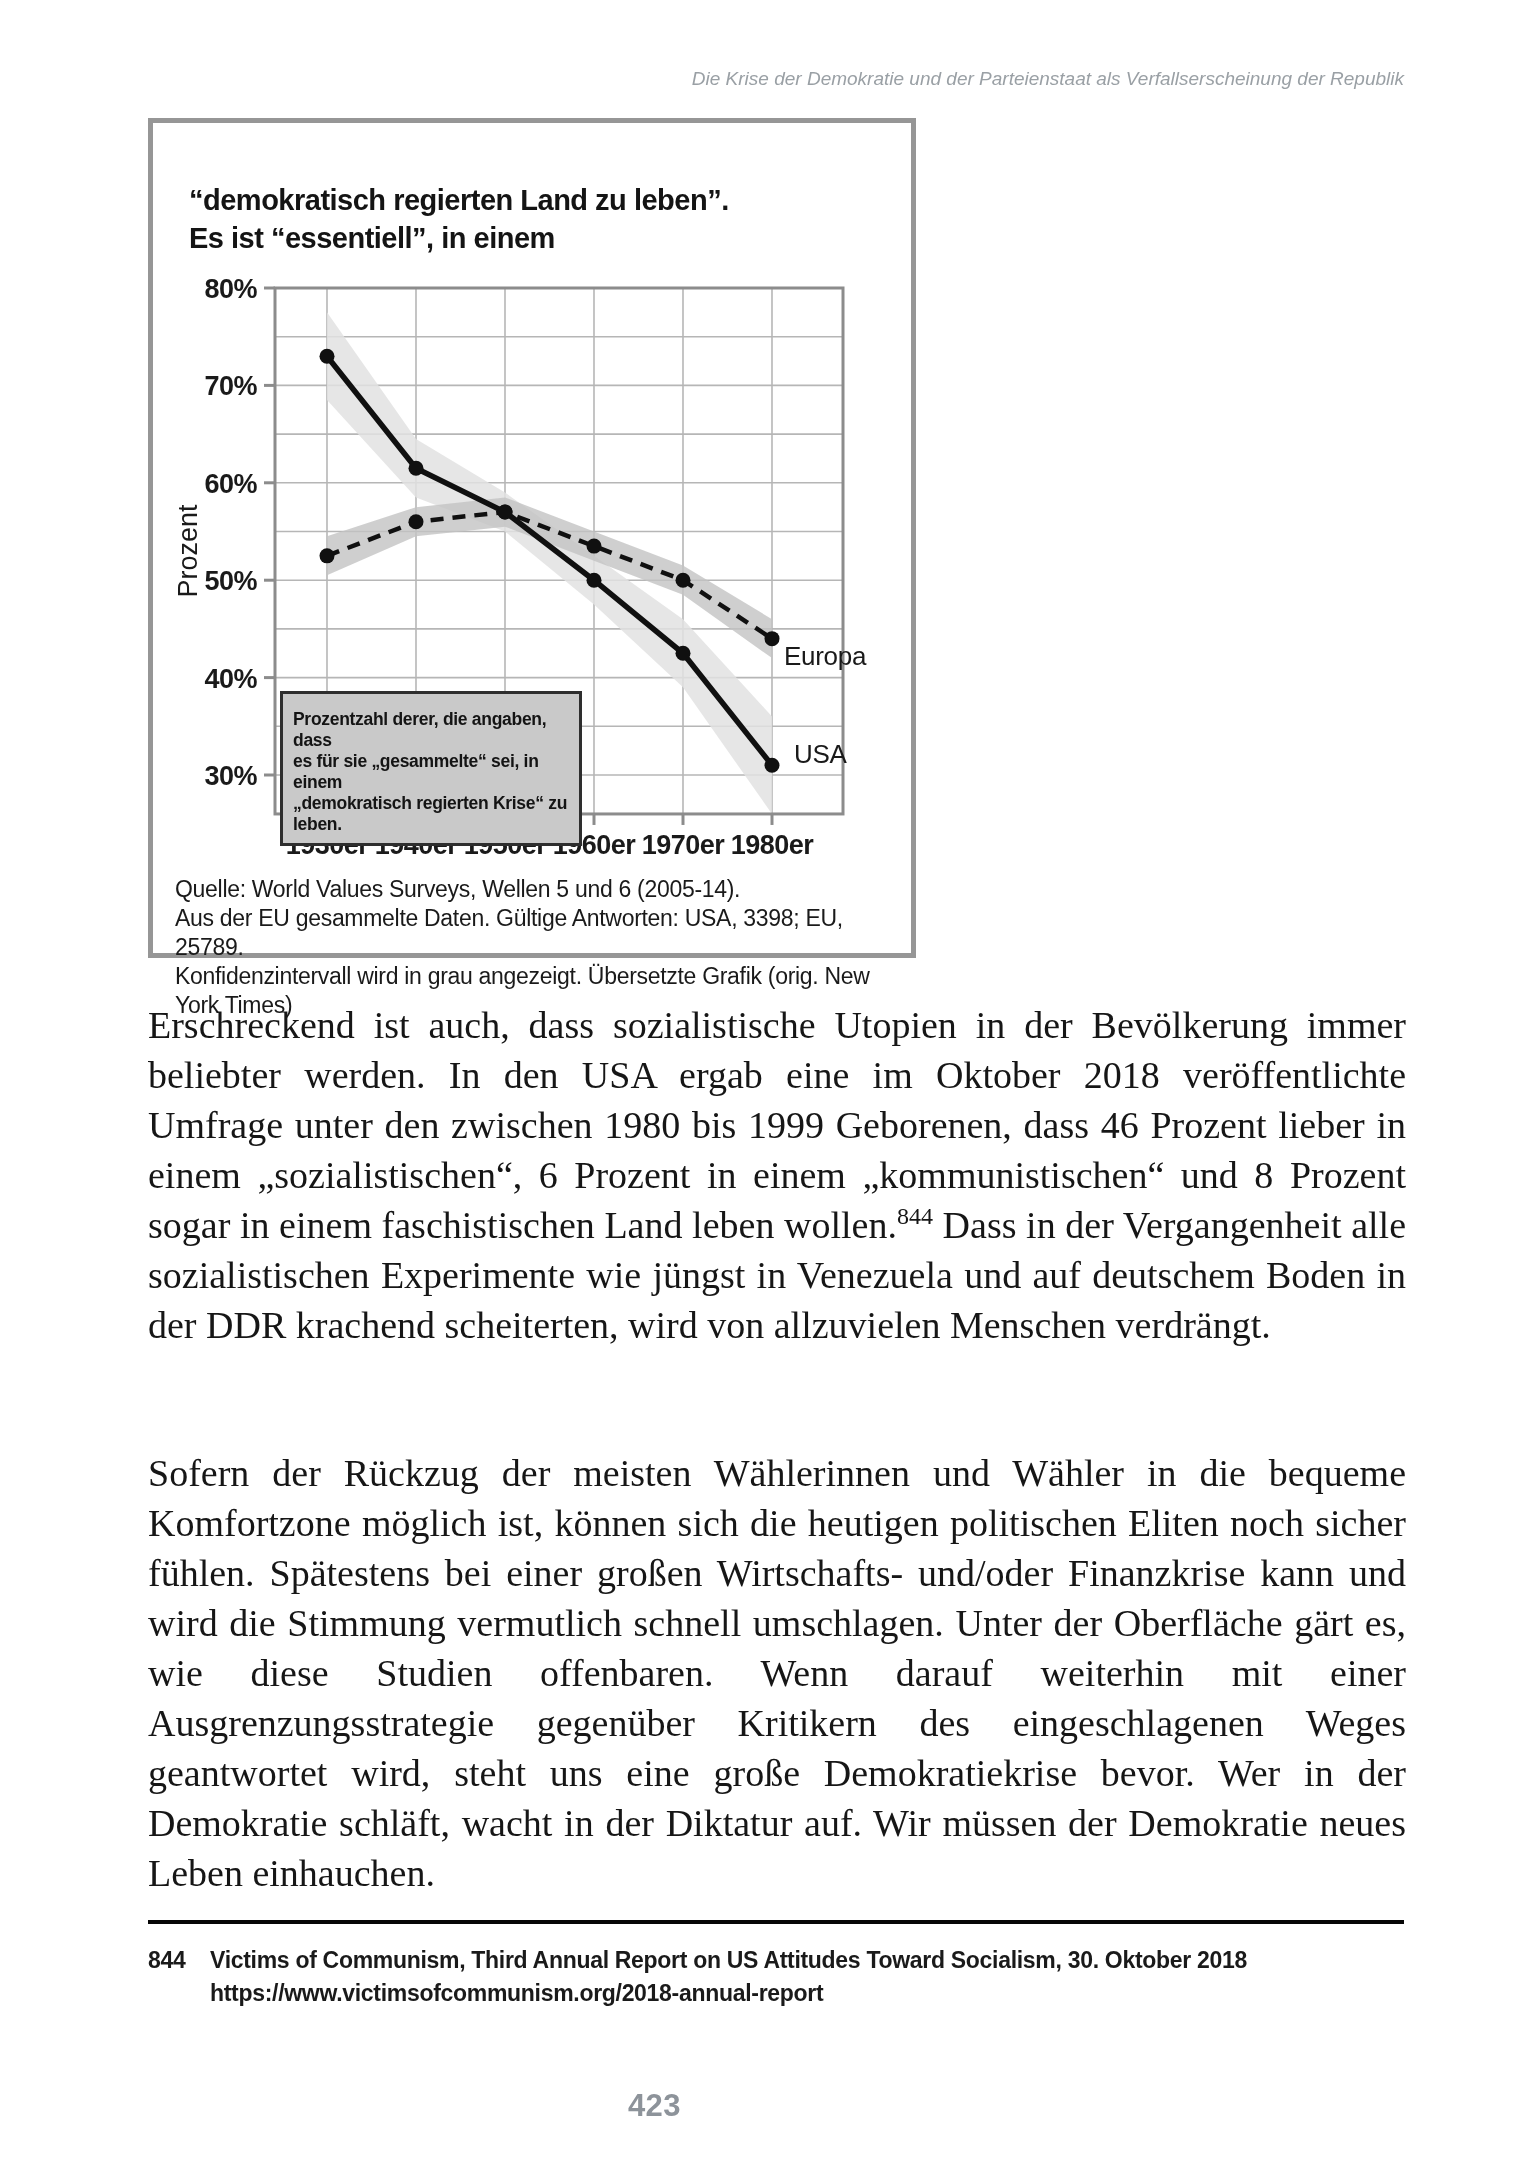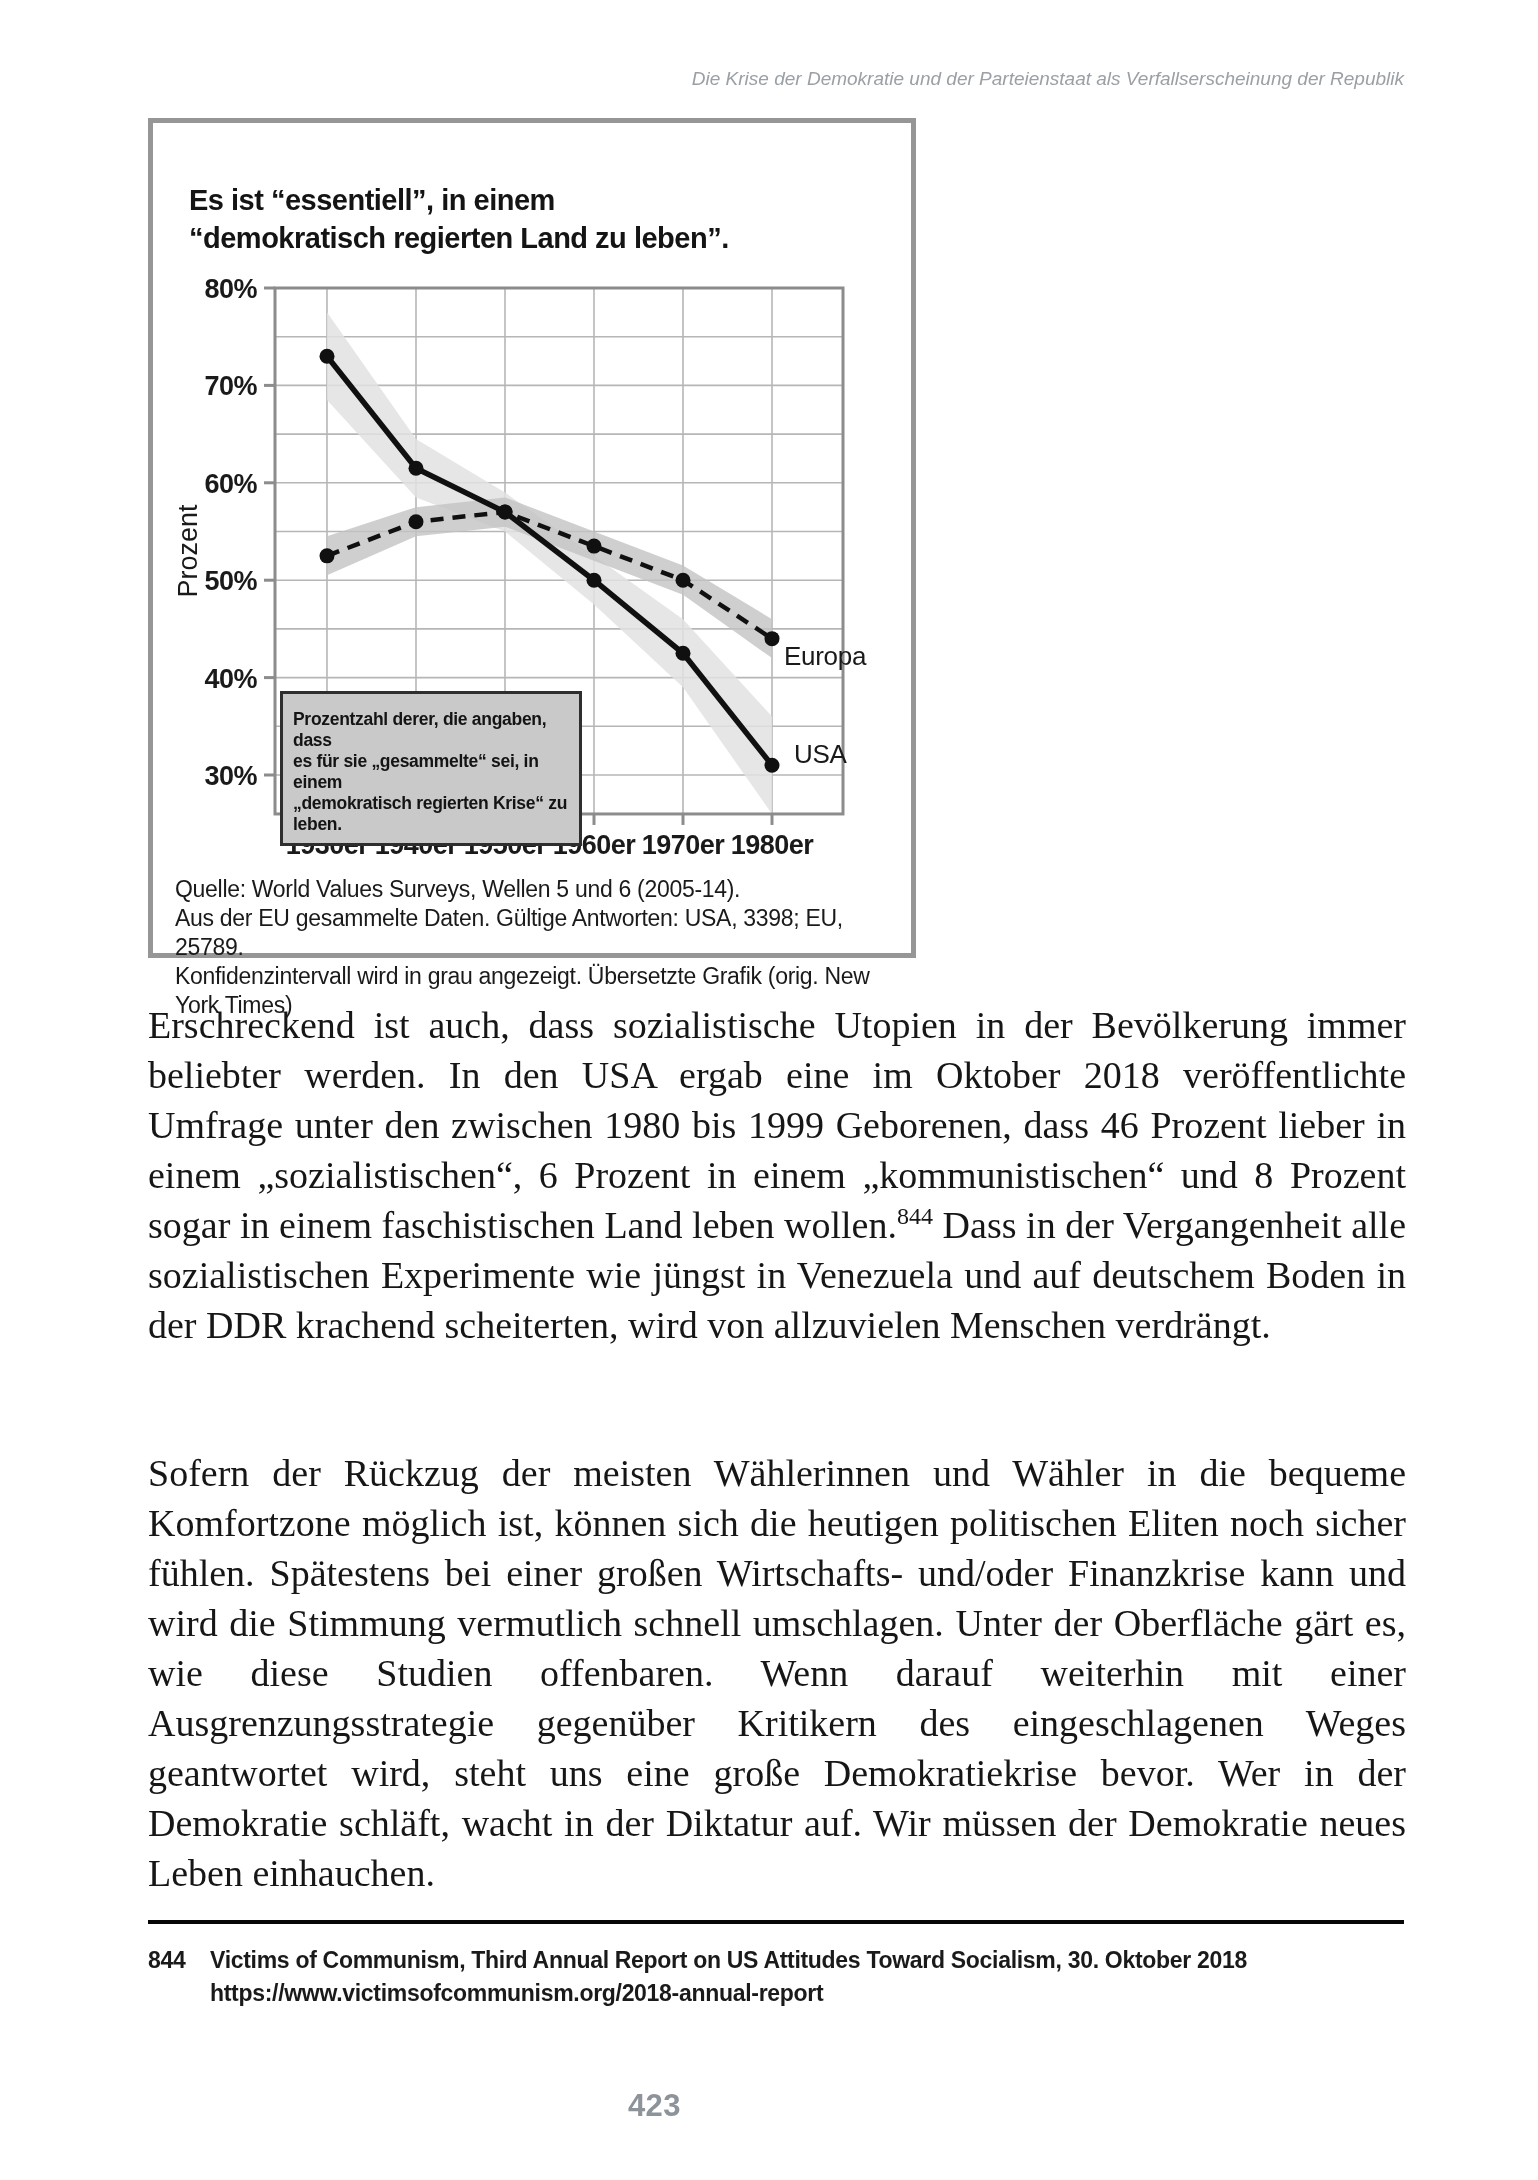--- a/index.html
+++ b/index.html
@@ -59,22 +59,22 @@
     font-size:31px;font-weight:700;color:#8d939a;letter-spacing:0.5px;
   }
 </style>
 </head>
 <body>
 
 <div class="abs running-header">Die Krise der Demokratie und der Parteienstaat als Verfallserscheinung der Republik</div>
 
 <div class="figure">
   <div class="fig-title">
+    <div>“demokratisch regierten Land zu leben”.</div>
     <div>Es ist “essentiell”, in einem</div>
-    <div>“demokratisch regierten Land zu leben”.</div>
   </div>
 
   <svg id="chart" class="chart-svg" width="768" height="600" viewBox="0 0 768 600">
       <defs>
         <clipPath id="plotclip">
           <rect x="122" y="25" width="568" height="525.96"></rect>
         </clipPath>
       </defs>
       <line x1="122" y1="512" x2="690" y2="512" stroke="#b6b6b6" stroke-width="1.6"></line>
       <line x1="122" y1="463.3" x2="690" y2="463.3" stroke="#b6b6b6" stroke-width="1.6"></line>

